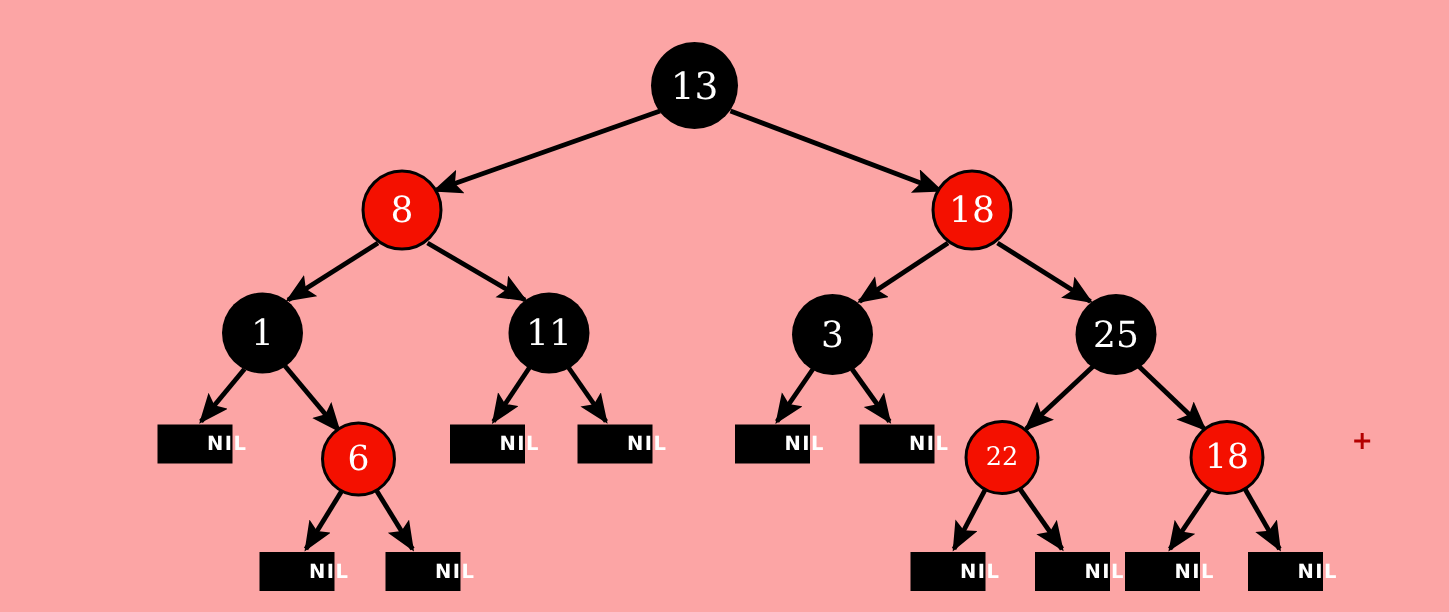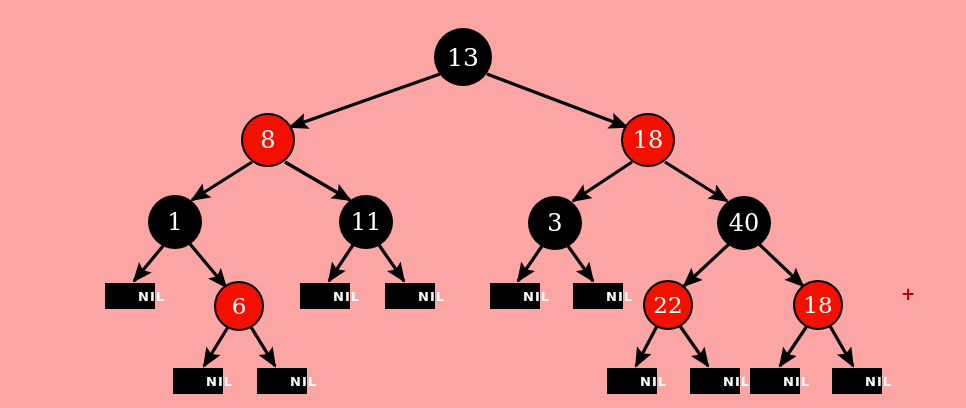--- a/index.html
+++ b/index.html
@@ -113,26 +113,26 @@
       <div class="node black" style="left: 148px; top: 195px; width: 54px; height: 54px; font-size: 24px;">
         <span>1</span>
       </div>
       <div class="node black" style="left: 339px; top: 195px; width: 54px; height: 54px; font-size: 24px; text-align: center;">
         <span>11</span>
       </div>
       <div class="node black" style="left: 528px; top: 196px; width: 54px; height: 54px; font-size: 24px;">
         <span>3</span>
       </div>
       <div class="node black" style="left: 717px; top: 196px; width: 54px; height: 54px; font-size: 24px;">
-        <span>40</span>
+        <span>25</span>
       </div>
       <div class="node red" style="left: 214px; top: 281px; width: 50px; height: 50px; font-size: 23px;">
         <span>6</span>
       </div>
-      <div class="node red" style="left: 643px; top: 280px; width: 50px; height: 50px; font-size: 23px;">
+      <div class="node red" style="left: 643px; top: 280px; width: 50px; height: 50px; font-size: 17px;">
         <span>22</span>
       </div>
       <div class="node red" style="left: 793px; top: 280px; width: 50px; height: 50px; font-size: 23px;">
         <span>18</span>
       </div>
     </div>
   <div id="nils-layer">
       <div class="nil" style="left: 105px; top: 283px; width: 50px; height: 26px; font-size: 13px;">
         <span>NIL</span>
       </div>

